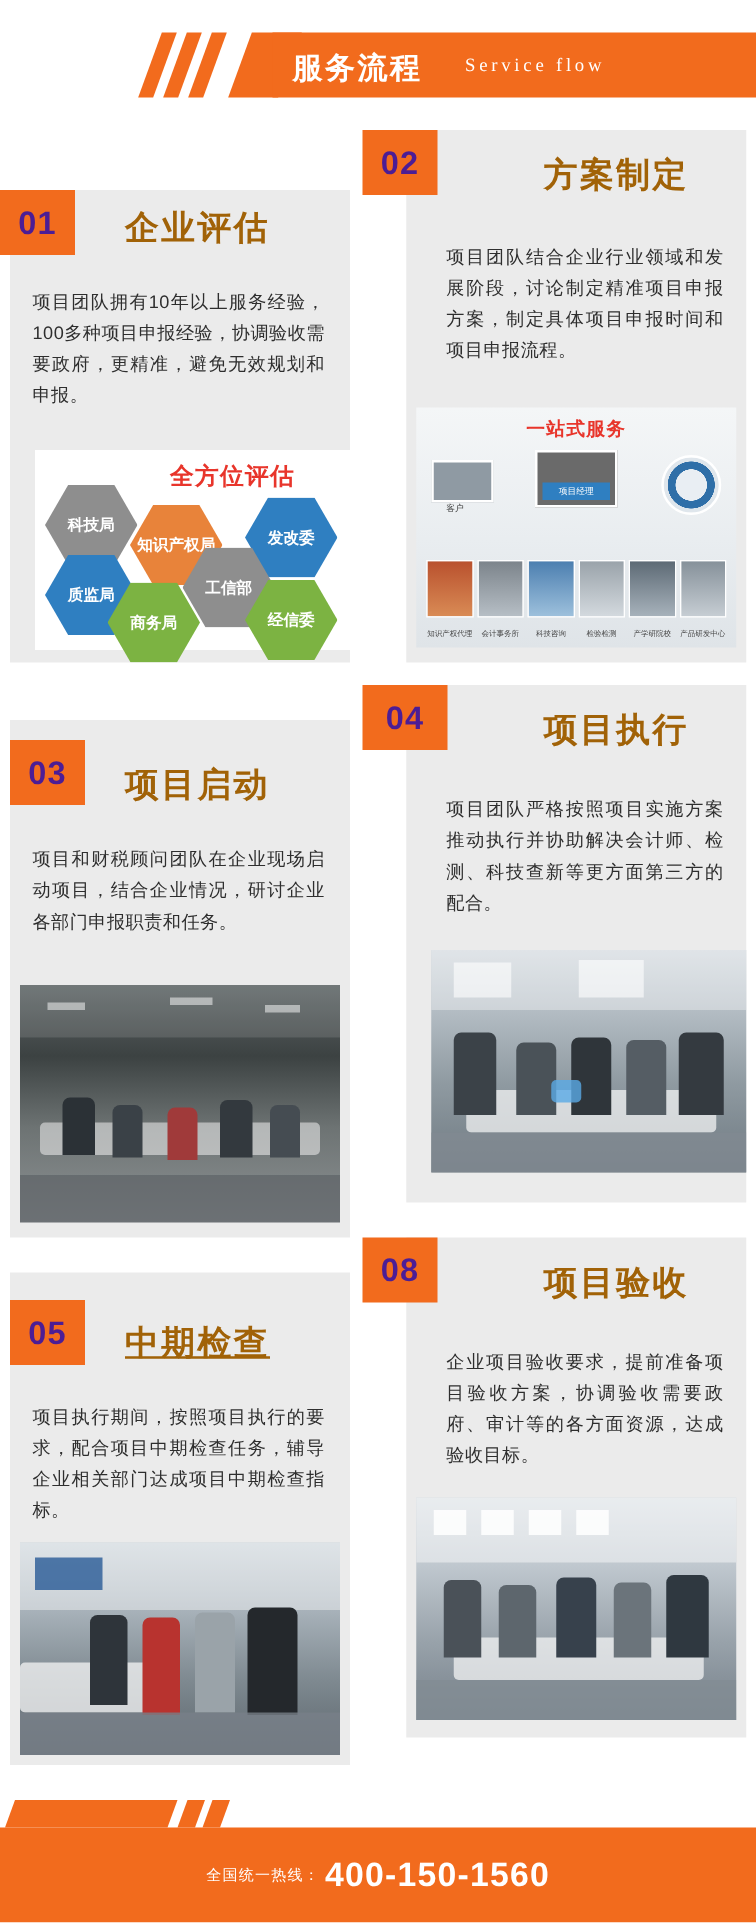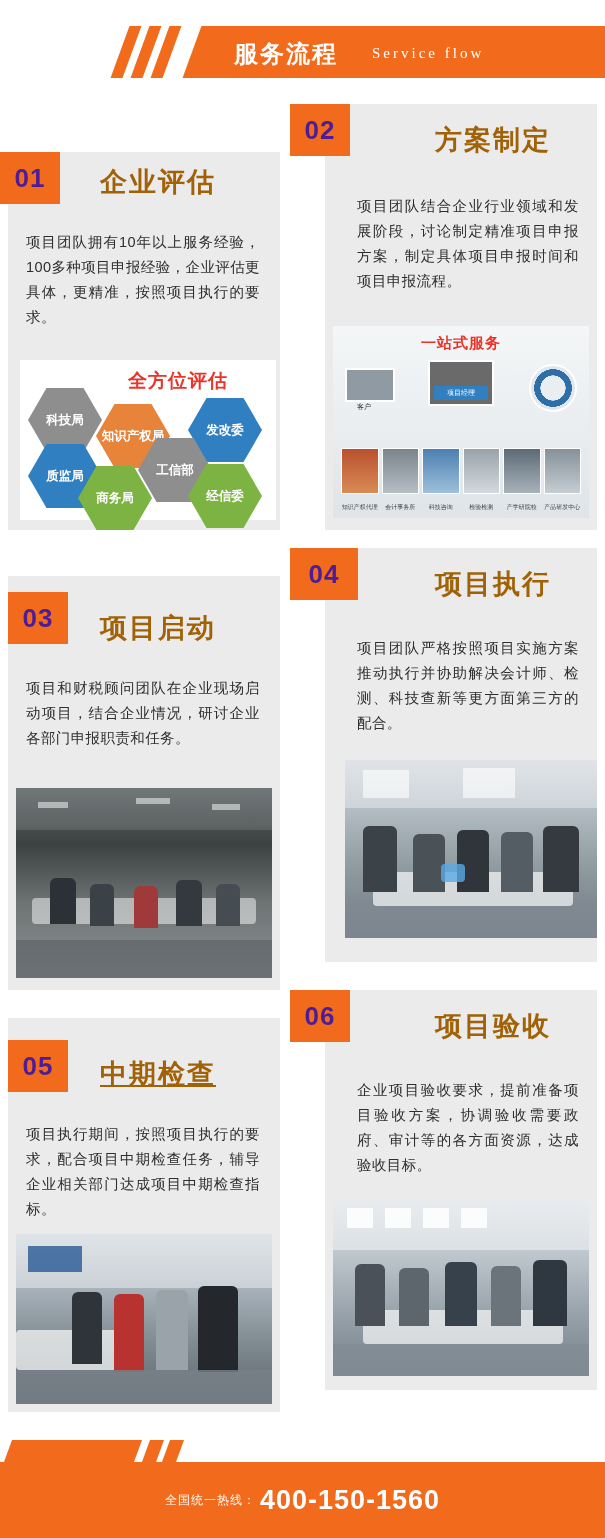--- a/index.html
+++ b/index.html
@@ -146,23 +146,23 @@
     <div class="hdr-slash hdr-s1"></div>
     <div class="hdr-bar2"></div>
     <div class="hdr-bar"></div>
     <div class="hdr-title">服务流程</div>
     <div class="hdr-sub">Service flow</div>
   </div>
 
   <div class="card" style="left:8px;top:152px;width:272px;height:378px;">
     <div class="badge" style="left:-8px;top:0px;width:60px;height:52px;">01</div>
     <div class="card-title" style="left:92px;top:12px;">企业评估</div>
-    <div class="card-text" style="left:18px;top:78px;width:234px;">项目团队拥有10年以上服务经验，100多种项目申报经验，企业评估更具体，更精准，按照项目执行的要求。</div>
-
-    <div class="diagram" style="left:12px;top:208px;width:256px;height:160px;">
+    <div class="card-text" style="left:18px;top:78px;width:234px;">项目团队拥有10年以上服务经验，100多种项目申报经验，协调验收需要政府，更精准，避免无效规划和申报。</div>
+
+    <div class="diagram" style="left:20px;top:208px;width:256px;height:160px;">
       <div class="diag-title" style="left:108px;top:8px;">全方位评估</div>
 
       <div class="hex" style="left:8px;top:28px;background:#8e8e8e;">
         <span>科技局</span>
       </div>
       <div class="hex" style="left:76px;top:44px;background:#e8833a;">
         <span>知识产权局</span>
       </div>
       <div class="hex" style="left:8px;top:84px;background:#2f7fc1;">
         <span>质监局</span>
@@ -270,21 +270,21 @@
       <div class="tablep" style="left:0px;top:96px;width:120px;height:40px;background:rgba(245,245,245,.75);"></div>
       <div class="fig" style="left:56px;top:58px;width:30px;height:72px;background:#2e343a;"></div>
       <div class="fig" style="left:98px;top:60px;width:30px;height:78px;background:#b8332f;"></div>
       <div class="fig" style="left:140px;top:56px;width:32px;height:80px;background:#9aa3a9;"></div>
       <div class="fig" style="left:182px;top:52px;width:40px;height:86px;background:#24282c;"></div>
       <div class="tablep" style="left:0;top:136px;width:256px;height:34px;background:rgba(120,128,136,.8);border-radius:0;"></div>
     </div>
   </div>
 
   <div class="card" style="left:325px;top:990px;width:272px;height:400px;">
-    <div class="badge" style="left:-35px;top:0px;width:60px;height:52px;">06</div>
+    <div class="badge" style="left:-35px;top:0px;width:60px;height:52px;">08</div>
     <div class="card-title" style="left:110px;top:18px;">项目验收</div>
     <div class="card-text" style="left:32px;top:88px;width:222px;">企业项目验收要求，提前准备项目验收方案，协调验收需要政府、审计等的各方面资源，达成验收目标。</div>
 
     <div class="photo p06" style="left:8px;top:208px;width:256px;height:178px;">
       <div class="ceil" style="left:0;top:0;width:256px;height:52px;background:rgba(255,255,255,.45);"></div>
       <div class="ceil" style="left:14px;top:10px;width:26px;height:20px;background:rgba(255,255,255,.85);"></div>
       <div class="ceil" style="left:52px;top:10px;width:26px;height:20px;background:rgba(255,255,255,.85);"></div>
       <div class="ceil" style="left:90px;top:10px;width:26px;height:20px;background:rgba(255,255,255,.85);"></div>
       <div class="ceil" style="left:128px;top:10px;width:26px;height:20px;background:rgba(255,255,255,.85);"></div>
       <div class="tablep" style="left:30px;top:112px;width:200px;height:34px;background:rgba(250,250,250,.7);"></div>

